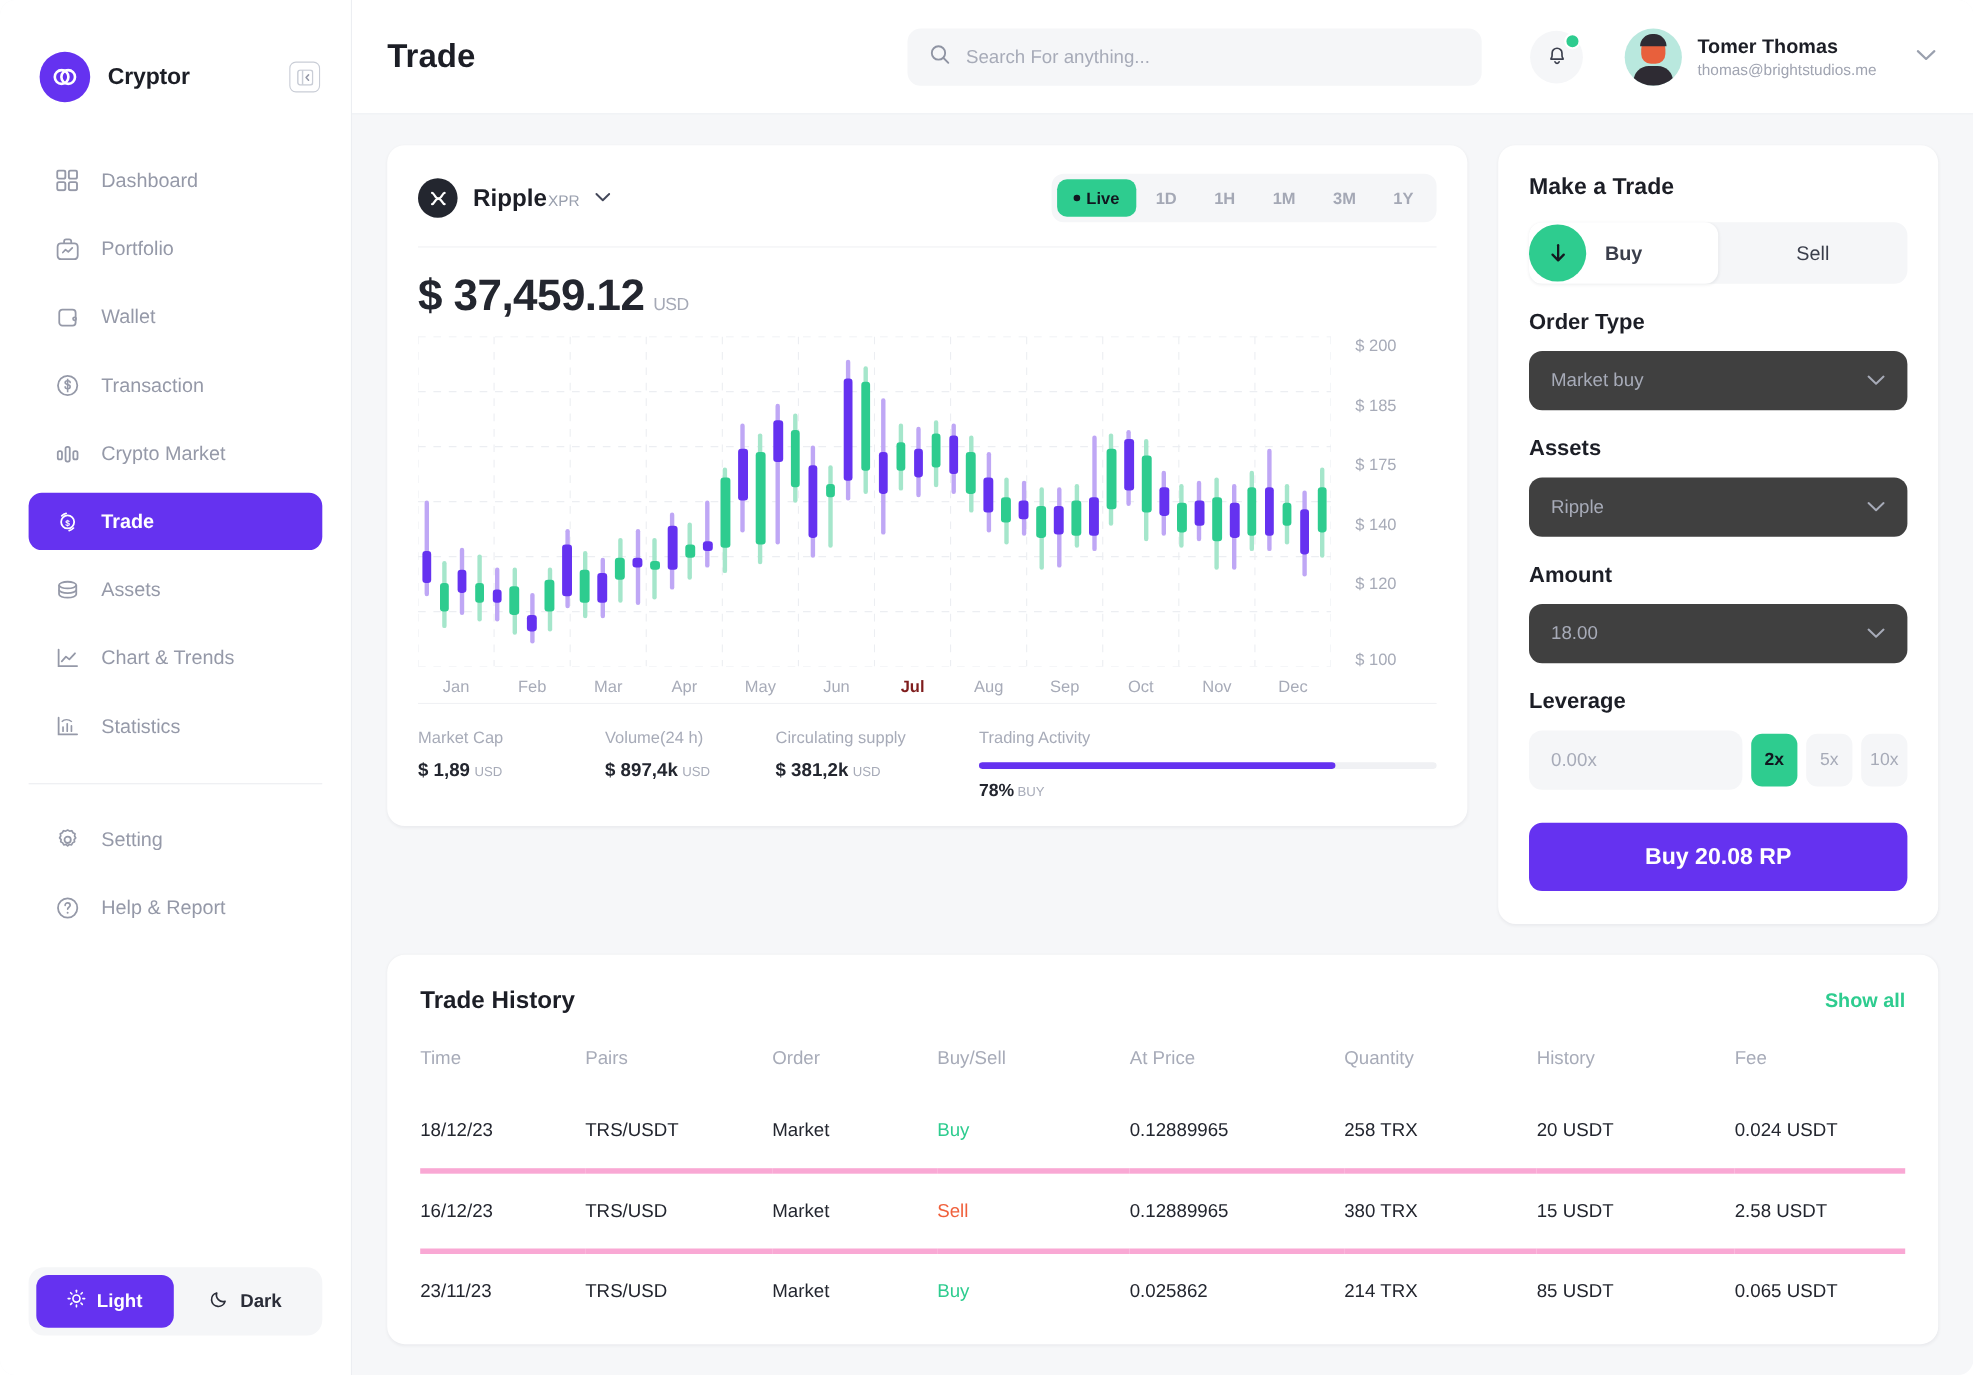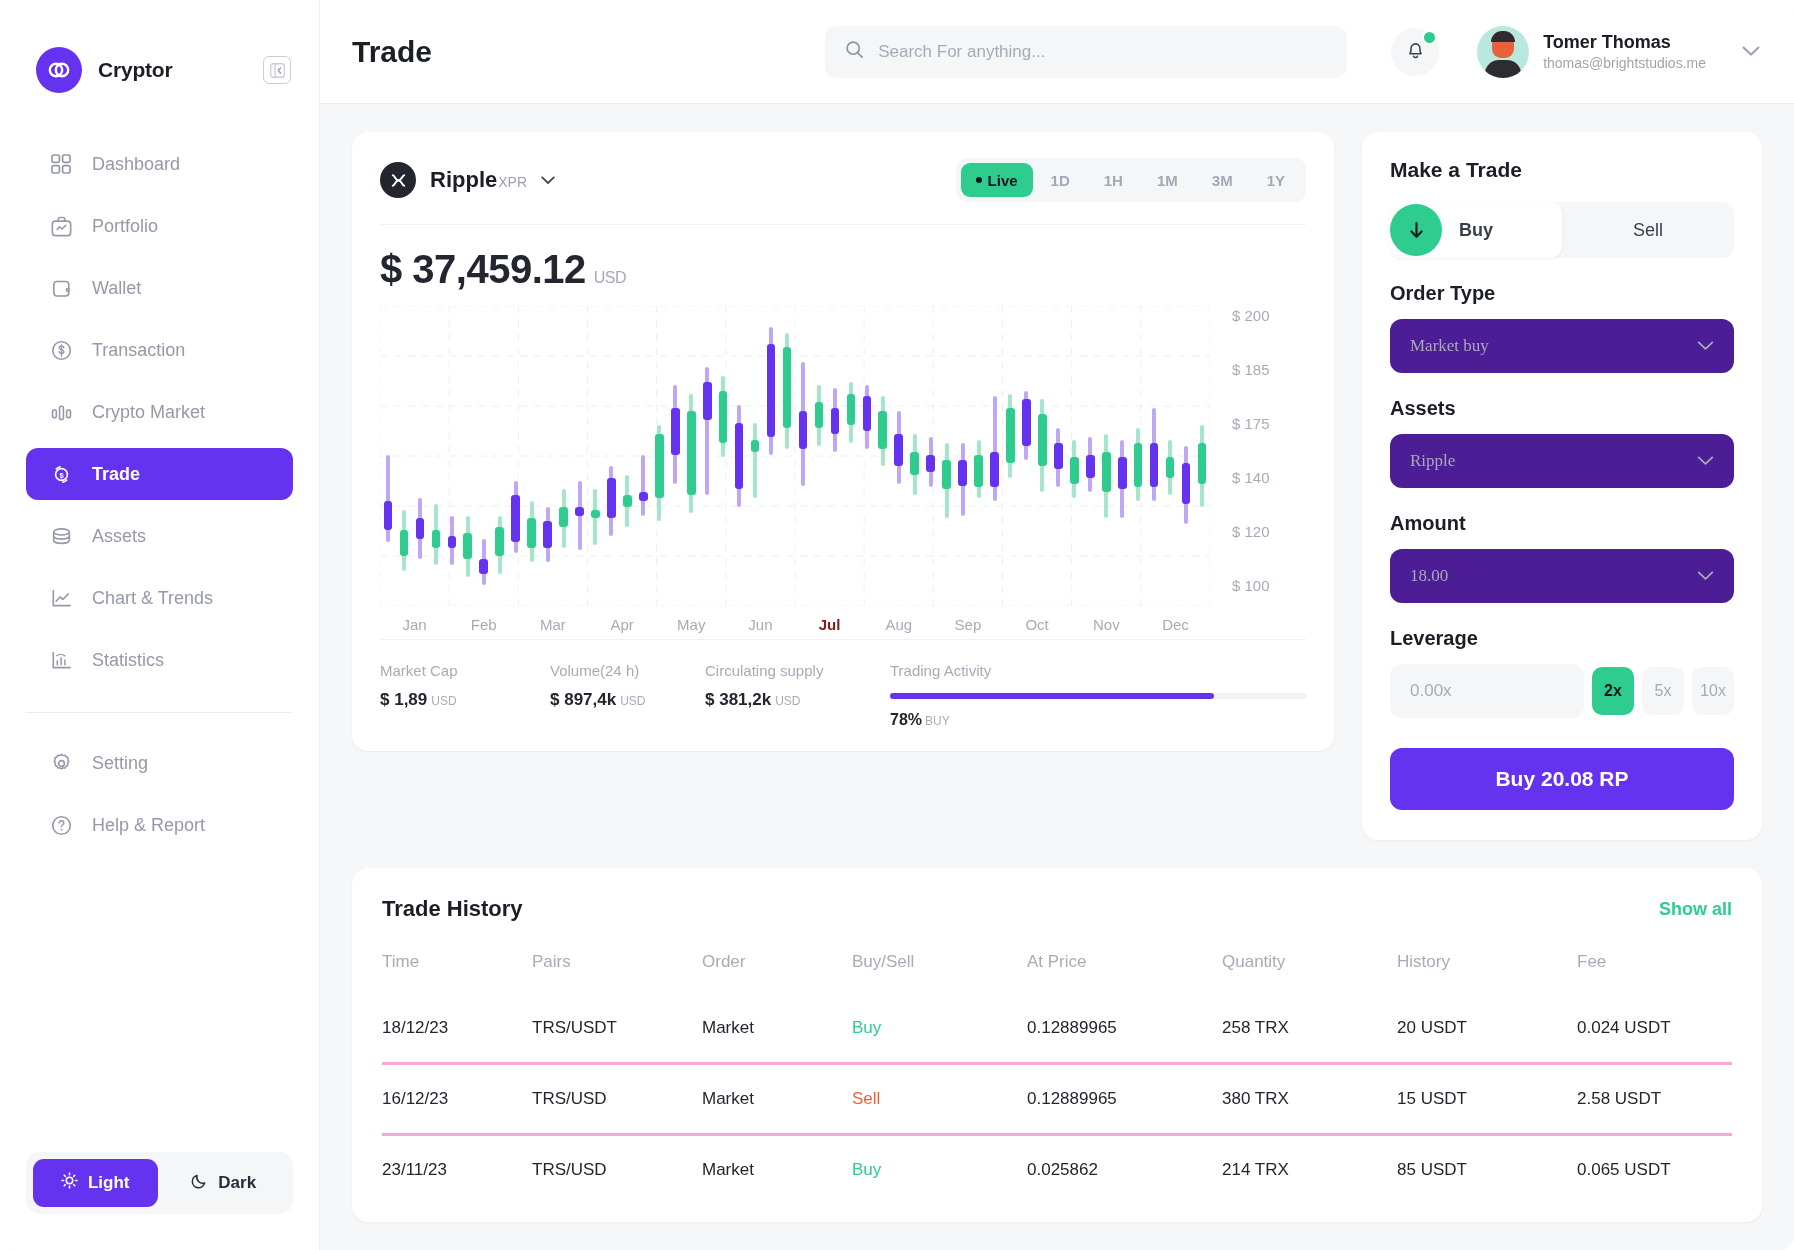--- a/index.html
+++ b/index.html
@@ -220,22 +220,22 @@
   }
   .bs-seg.sel { background: #ffffff; font-weight: bold; box-shadow: 0 1px 3px rgba(20,24,40,0.07); }
   .bs-knob {
     position: absolute; left: 0; top: 50%; transform: translateY(-50%);
     width: 52px; height: 52px; border-radius: 50%;
     background: #2ecc8f; display: flex; align-items: center; justify-content: center;
   }
   .f-label { font-size: 20px; font-weight: bold; color: #1c1e26; margin-top: 24px; }
   .f-select {
     margin-top: 14px; height: 54px; border-radius: 12px;
-    background: #4c1d95; display: flex; align-items: center;
-    padding: 0 20px; cursor: pointer; font-family: Liberation Serif, serif;
+    background: #404040; display: flex; align-items: center;
+    padding: 0 20px; cursor: pointer;
   }
   .f-select span { font-size: 17px; color: #a7abb8; }
   .f-select .cv { margin-left: auto; }
   .lev-row { margin-top: 14px; display: flex; gap: 8px; align-items: center; }
   .lev-input {
     flex: 1; height: 54px; border-radius: 12px; background: #f5f6f8;
     display: flex; align-items: center; padding: 0 20px;
     font-size: 17px; color: #a7abb8;
   }
   .lev-btn {
@@ -256,21 +256,21 @@
   
   .hist-card { padding: 28px 30px 14px 30px; flex: 1; min-height: 0; }
   .hist-head { display: flex; align-items: center; }
   .hist-title { font-size: 22px; font-weight: bold; color: #1c1e26; }
   .show-all { margin-left: auto; font-size: 18px; font-weight: bold; color: #2ecc8f; cursor: pointer; }
   table { width: 100%; border-collapse: collapse; margin-top: 18px; }
   th {
     text-align: left; font-size: 17px; color: #a7abb8; font-weight: normal;
     padding: 12px 0 22px 0;
   }
-  td { font-size: 17px; color: #23262f; padding: 24px 0; border-top: 3px solid #f9a8d4; }
+  td { font-size: 17px; color: #23262f; padding: 24px 0; border-top: 5px solid #f9a8d4; }
   tbody tr:first-child td { border-top: none; }
   .buy { color: #2ecc8f; }
   .sell { color: #f0603c; }
 </style>
 </head>
 <body>
 
 <div class="app">
 
   <aside class="sidebar">
@@ -741,21 +741,21 @@
                   <div class="wick" style="top: 119.489px; height: 81.3638px; background: rgb(165, 230, 203);"></div>
                   <div class="body-r" style="top: 136.924px; height: 40.6819px; background: rgb(46, 204, 143);"></div>
                 </div>
               </div>
             <div class="yaxis" id="yaxis">
                 <div class="ytick" style="top: 9px;">$ 200</div>
                 <div class="ytick" style="top: 63px;">$ 185</div>
                 <div class="ytick" style="top: 117px;">$ 175</div>
                 <div class="ytick" style="top: 171px;">$ 140</div>
                 <div class="ytick" style="top: 225px;">$ 120</div>
-                <div class="ytick" style="top: 279px;">$ 100</div>
+                <div class="ytick" style="top: 294px;">$ 100</div>
               </div>
           </div>
           <div class="xaxis" id="xaxis">
               <div class="xtick">Jan</div>
               <div class="xtick">Feb</div>
               <div class="xtick">Mar</div>
               <div class="xtick">Apr</div>
               <div class="xtick">May</div>
               <div class="xtick">Jun</div>
               <div class="xtick on">Jul</div>

